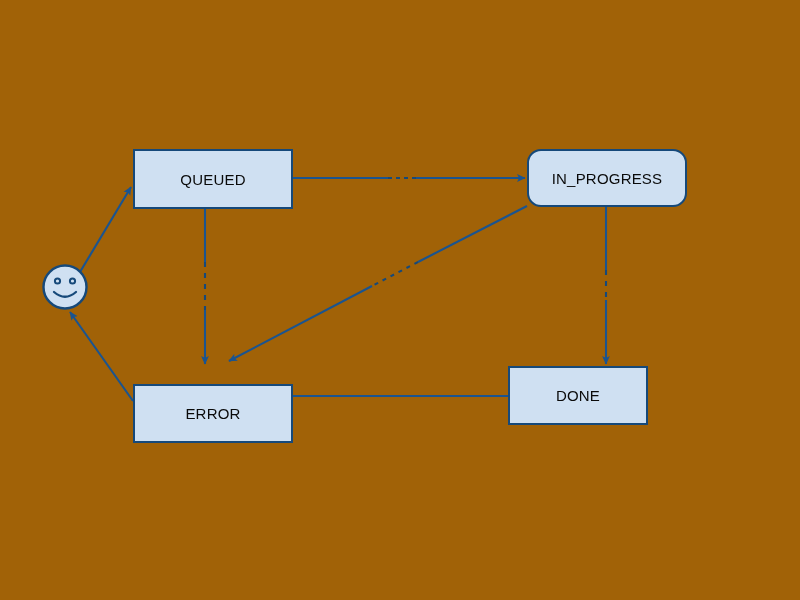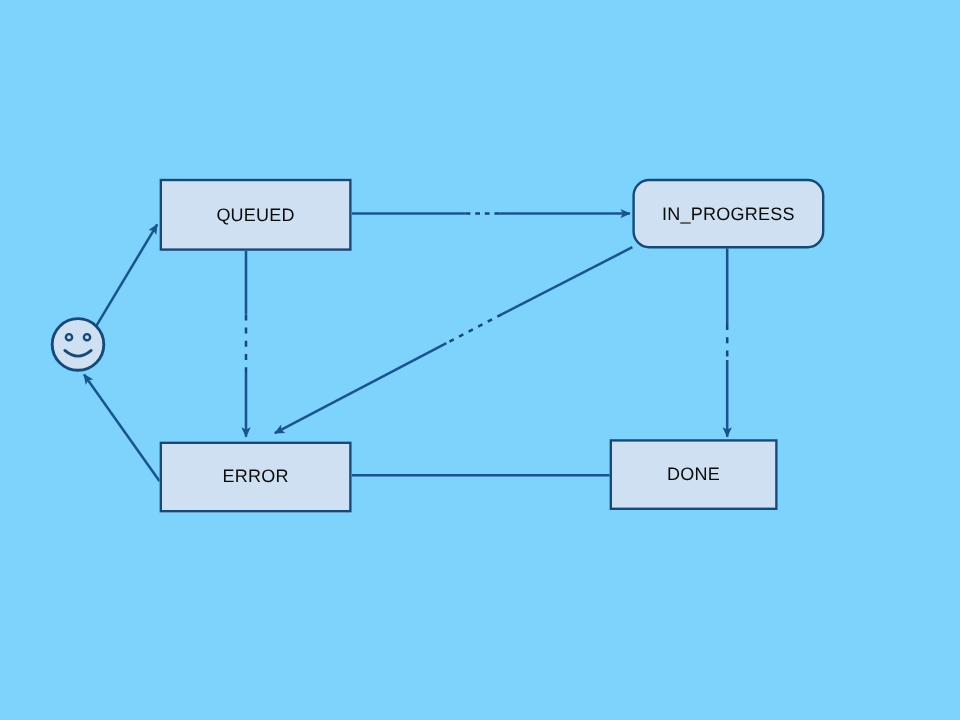--- a/index.html
+++ b/index.html
@@ -1,17 +1,17 @@
 <!DOCTYPE html>
 <html><head>
 <meta charset="utf-8">
 <style>
   html,body{margin:0;padding:0;background:#000;}
   body{width:800px;height:600px;overflow:hidden;font-family:"Liberation Sans",sans-serif;}
-  #canvas{position:relative;width:800px;height:600px;background:#7dd3fc;}
+  #canvas{position:relative;width:800px;height:600px;background:#a16207;}
   #canvas svg{position:absolute;top:0;left:0;width:800px;height:600px;}
   .state-box{
     position:absolute;
     box-sizing:border-box;
     background:#cfe0f2;
     border:2px solid #16497a;
     display:flex;align-items:center;justify-content:center;
     color:#0a0a0a;
     font-size:15px;
     font-family:"Liberation Sans",sans-serif;
@@ -77,21 +77,21 @@
   </svg>
 
   <div class="state-box" style="left:133px;top:149px;width:160px;height:60px;">
     <span class="state-label">QUEUED</span>
   </div>
 
   <div class="state-box" style="left:527px;top:149px;width:160px;height:58px;border-radius:14px;">
     <span class="state-label">IN_PROGRESS</span>
   </div>
 
-  <div class="state-box" style="left:133px;top:368px;width:160px;height:59px;">
+  <div class="state-box" style="left:133px;top:384px;width:160px;height:59px;">
     <span class="state-label">ERROR</span>
   </div>
 
   <div class="state-box" style="left:508px;top:366px;width:140px;height:59px;">
     <span class="state-label">DONE</span>
   </div>
 
 </div>
 
 </body></html>

